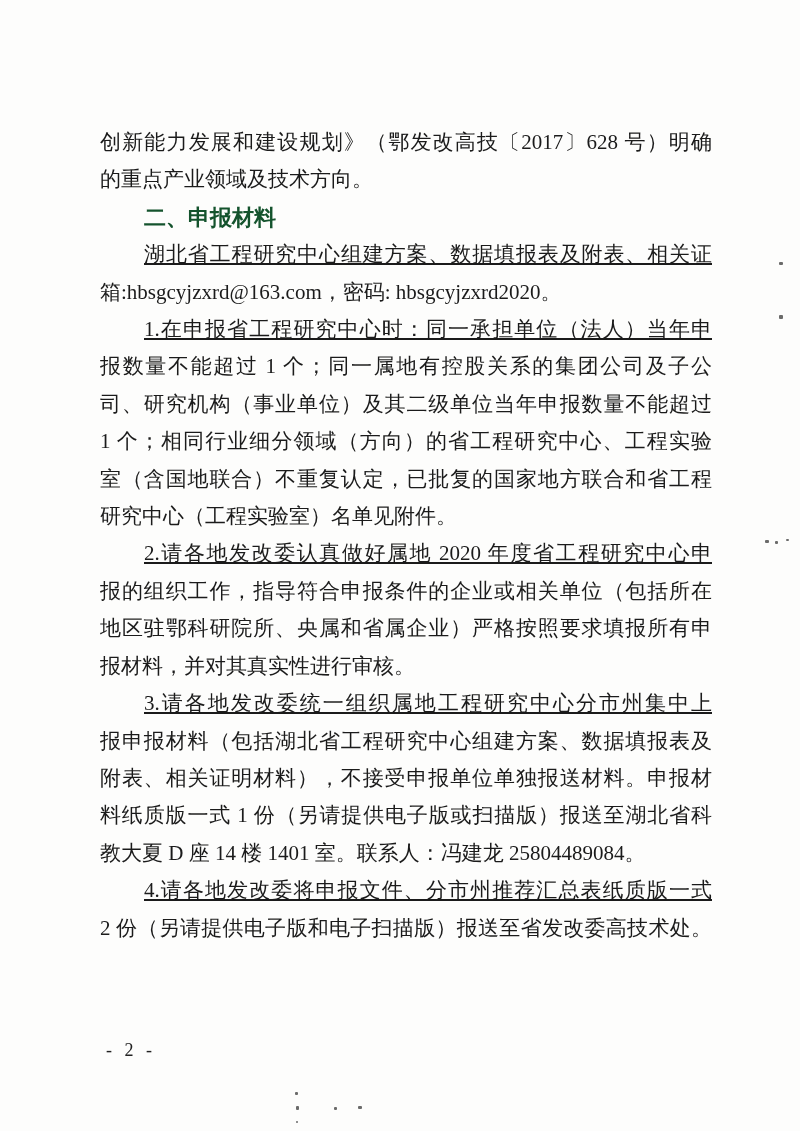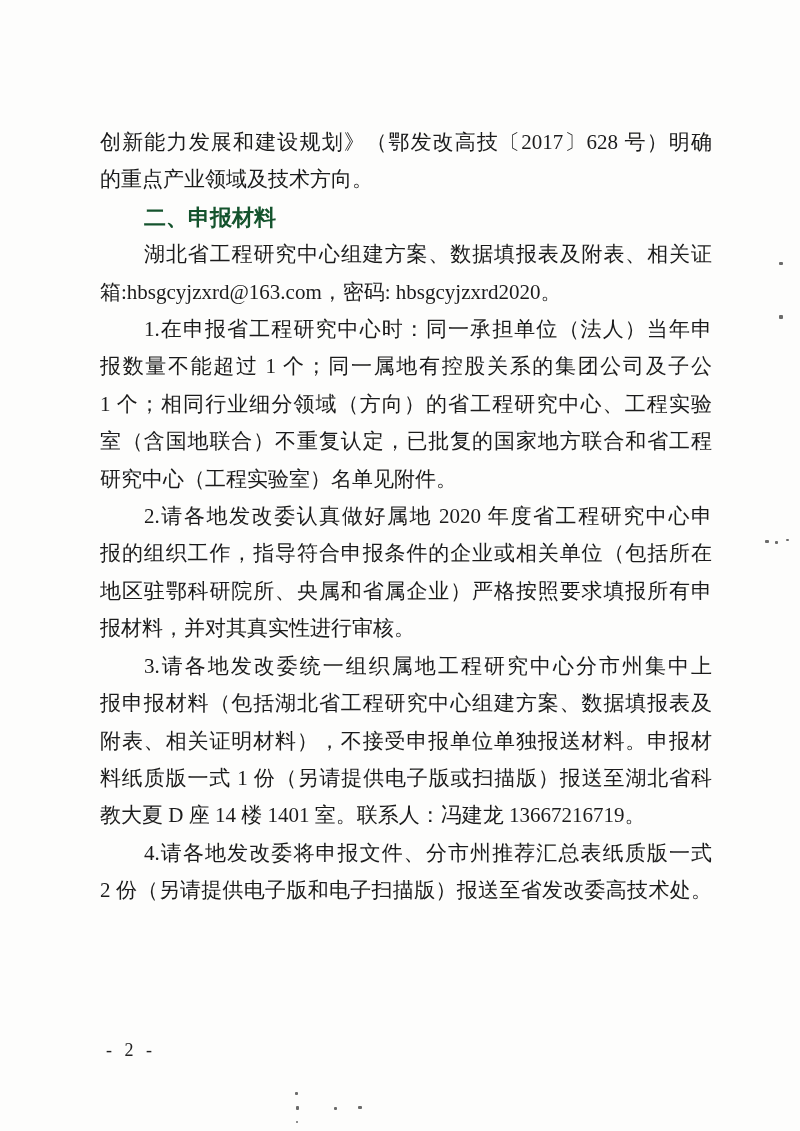--- a/index.html
+++ b/index.html
@@ -26,20 +26,21 @@
     color: #1b1b1b;
     text-align: left;
     white-space: normal;
   }
   .line.fill {
     text-align: justify;
     text-align-last: justify;
   }
   .line.indent {
     text-indent: 44px;
+    text-decoration: underline;
   }
   .line.heading {
     text-indent: 44px;
     font-weight: 700;
     font-size: 22px;
     font-family: "Liberation Sans", "DejaVu Sans", sans-serif;
     color: #14532d;
   }
   .page-number {
     position: absolute;
@@ -61,32 +62,33 @@
 
 <div class="page">
   <div class="doc-body">
       <div class="line body fill">创新能力发展和建设规划》（鄂发改高技〔2017〕628 号）明确</div>
       <div class="line body">的重点产业领域及技术方向。</div>
       <div class="line heading">二、申报材料</div>
       <div class="line indent fill">湖北省工程研究中心组建方案、数据填报表及附表、相关证</div>
       <div class="line body">箱:hbsgcyjzxrd@163.com，密码: hbsgcyjzxrd2020。</div>
       <div class="line indent fill">1.在申报省工程研究中心时：同一承担单位（法人）当年申</div>
       <div class="line body fill">报数量不能超过 1 个；同一属地有控股关系的集团公司及子公</div>
+      <div class="line body fill">司、研究机构（事业单位）及其二级单位当年申报数量不能超过</div>
       <div class="line body fill">1 个；相同行业细分领域（方向）的省工程研究中心、工程实验</div>
       <div class="line body fill">室（含国地联合）不重复认定，已批复的国家地方联合和省工程</div>
       <div class="line body">研究中心（工程实验室）名单见附件。</div>
       <div class="line indent fill">2.请各地发改委认真做好属地 2020 年度省工程研究中心申</div>
       <div class="line body fill">报的组织工作，指导符合申报条件的企业或相关单位（包括所在</div>
       <div class="line body fill">地区驻鄂科研院所、央属和省属企业）严格按照要求填报所有申</div>
       <div class="line body">报材料，并对其真实性进行审核。</div>
       <div class="line indent fill">3.请各地发改委统一组织属地工程研究中心分市州集中上</div>
       <div class="line body fill">报申报材料（包括湖北省工程研究中心组建方案、数据填报表及</div>
       <div class="line body fill">附表、相关证明材料），不接受申报单位单独报送材料。申报材</div>
       <div class="line body fill">料纸质版一式 1 份（另请提供电子版或扫描版）报送至湖北省科</div>
-      <div class="line body">教大夏 D 座 14 楼 1401 室。联系人：冯建龙 13667216719。</div>
+      <div class="line body">教大夏 D 座 14 楼 1401 室。联系人：冯建龙 25804489084。</div>
       <div class="line indent fill">4.请各地发改委将申报文件、分市州推荐汇总表纸质版一式</div>
       <div class="line body fill">2 份（另请提供电子版和电子扫描版）报送至省发改委高技术处。</div>
     </div>
   <div class="page-number">- 2 -</div>
 
   <span class="speck" style="left:779px; top:262px; width:4px; height:3px;"></span>
   <span class="speck" style="left:779px; top:315px; width:4px; height:4px;"></span>
   <span class="speck" style="left:765px; top:540px; width:4px; height:3px;"></span>
   <span class="speck" style="left:775px; top:541px; width:3px; height:3px;"></span>
   <span class="speck" style="left:786px; top:539px; width:3px; height:2px;"></span>

